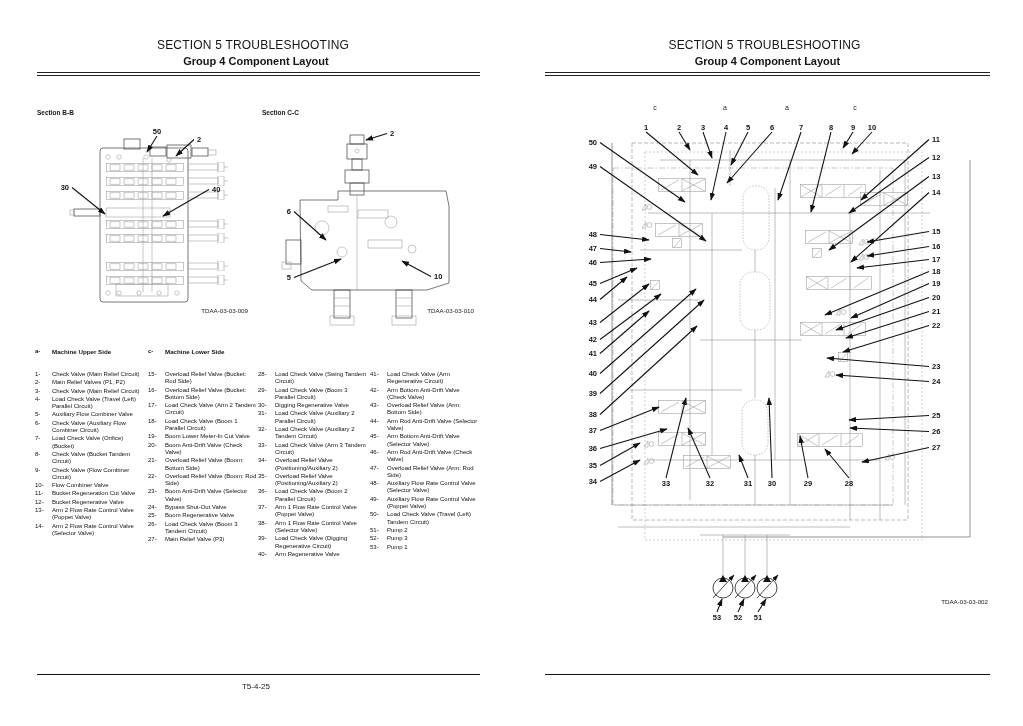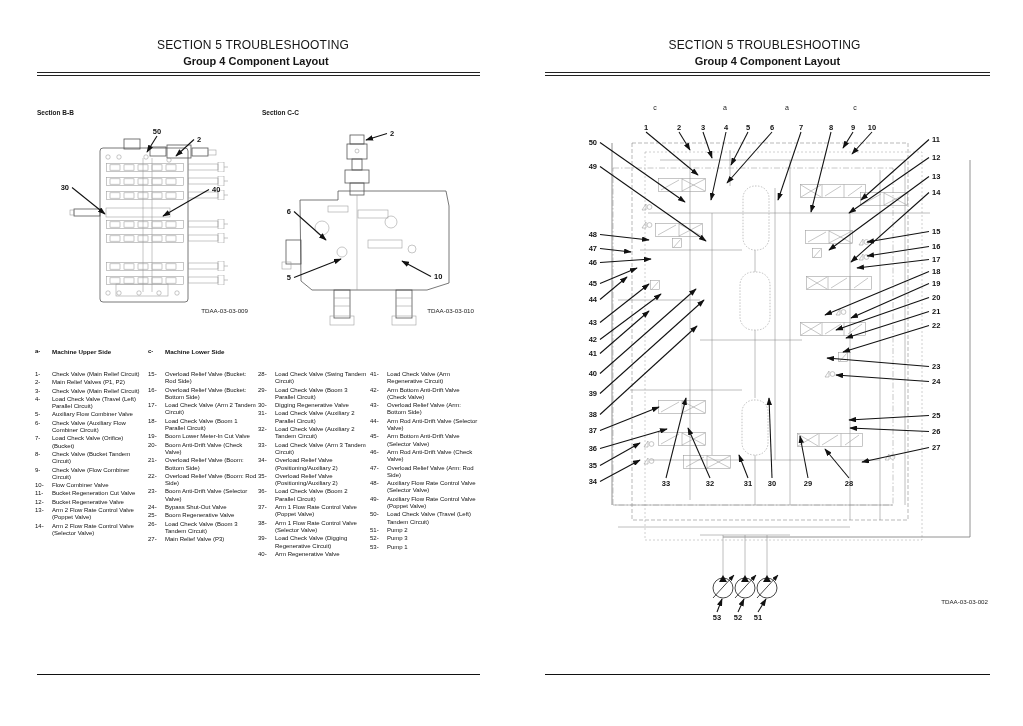--- a/index.html
+++ b/index.html
@@ -409,20 +409,21 @@
         <span class="lg-num">52-</span>
         <span class="lg-text">Pump 3</span>
       </div>
       <div class="lg-item">
         <span class="lg-num">53-</span>
         <span class="lg-text">Pump 1</span>
       </div>
     </div>
 
   <div class="footer-line"></div>
+  <div class="page-num">T5-4-25</div>
 </section>
 
 <section class="page page-right">
   <div class="hdr-title">SECTION 5 TROUBLESHOOTING</div>
   <div class="hdr-sub">Group 4 Component Layout</div>
   <div class="hdr-rule"></div>
 
   <svg class="fig-svg" style="left:43px;top:95px" width="450" height="545" viewBox="555 95 450 545">
 
     <g>

